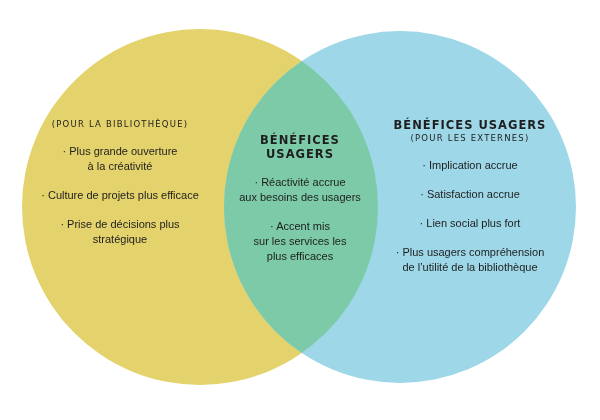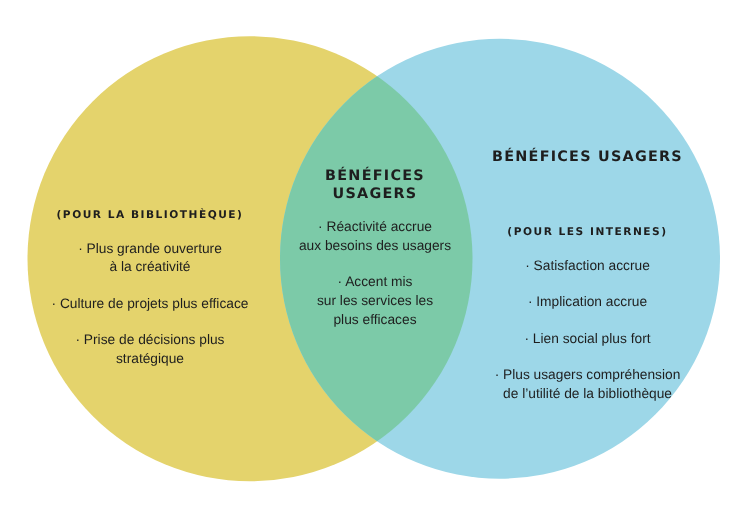--- a/index.html
+++ b/index.html
@@ -8,25 +8,24 @@
     .block { position: absolute; text-align: center; color: #1e1e1e; }
     .heading {
       font-family: "DejaVu Sans", sans-serif;
       font-weight: bold;
       font-size: 11.5px;
       letter-spacing: 1px;
       line-height: 14px;
     }
     .sub {
       font-family: "DejaVu Sans", sans-serif;
-      font-weight: bold;
+      font-weight: normal;
       font-size: 8.5px;
       letter-spacing: 1.2px;
       line-height: 12px;
-      margin-top: 48px;
     }
     .item {
       font-family: Liberation Sans, sans-serif;
       font-size: 11px;
       line-height: 15px;
       margin-top: 14px;
       white-space: pre-line;
     }
     #left { left: 20px; top: 118px; width: 200px; }
     #mid { left: 232px; top: 133px; width: 136px; }
@@ -63,19 +62,19 @@
   <div class="heading">USAGERS</div>
   <div class="item">· Réactivité accrue
 aux besoins des usagers</div>
   <div class="item">· Accent mis
 sur les services les
 plus efficaces</div>
 </div>
 
 <div class="block" id="right">
   <div class="heading">BÉNÉFICES USAGERS</div>
-  <div class="sub">(POUR LES INTERNES)</div>
+  <div class="sub">(POUR LES EXTERNES)</div>
+  <div class="item">· Implication accrue</div>
   <div class="item">· Satisfaction accrue</div>
-  <div class="item">· Implication accrue</div>
   <div class="item">· Lien social plus fort</div>
   <div class="item">· Plus usagers compréhension
 de l’utilité de la bibliothèque</div>
 </div>
 
 </body></html>

